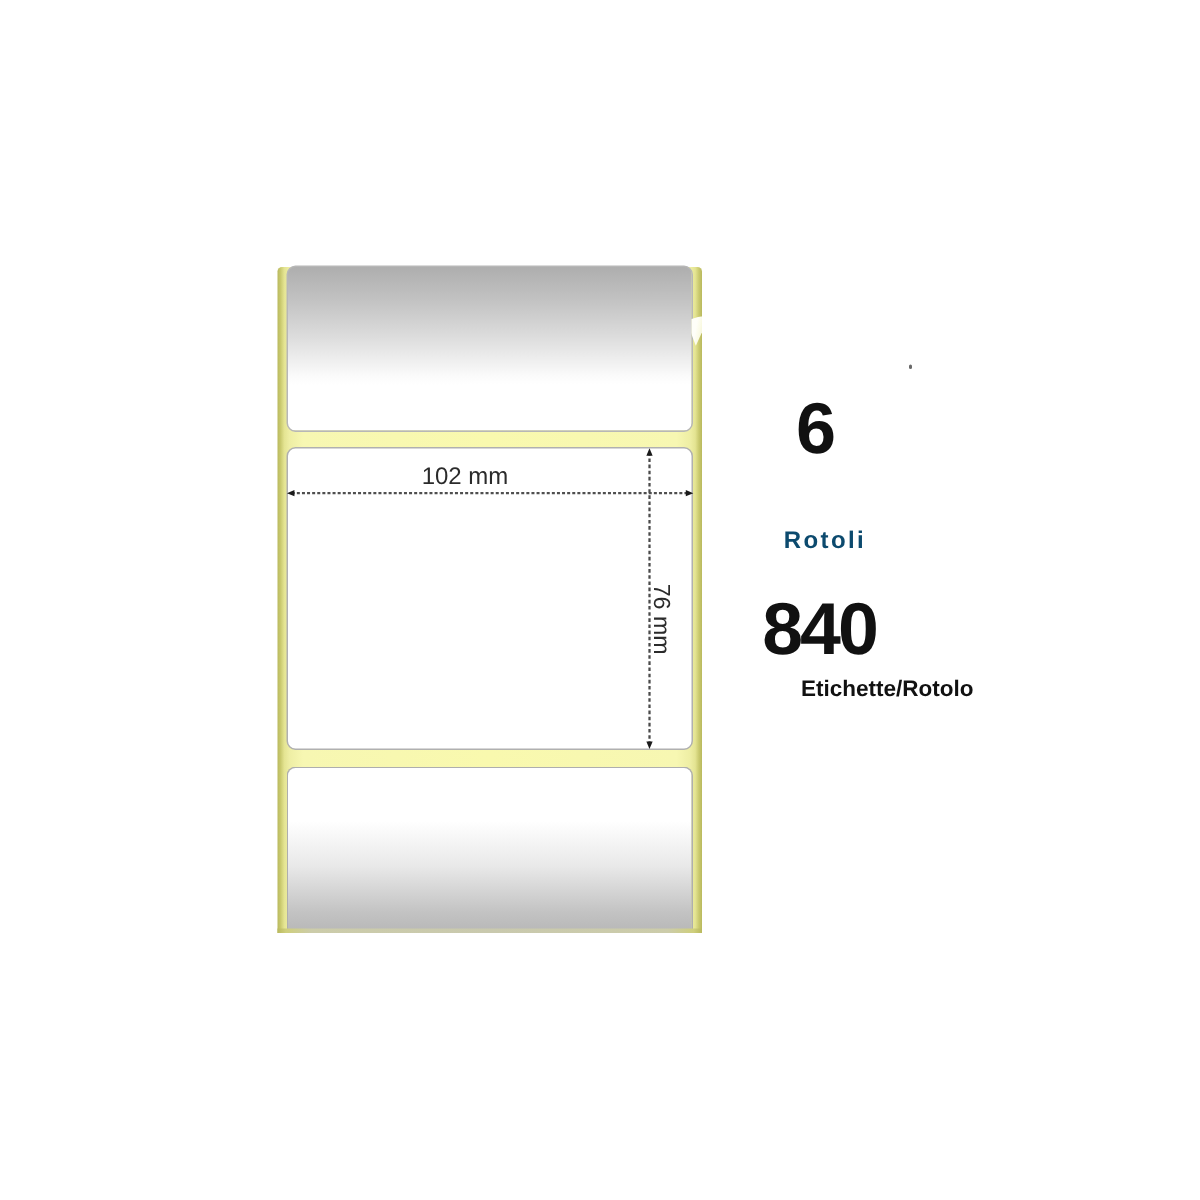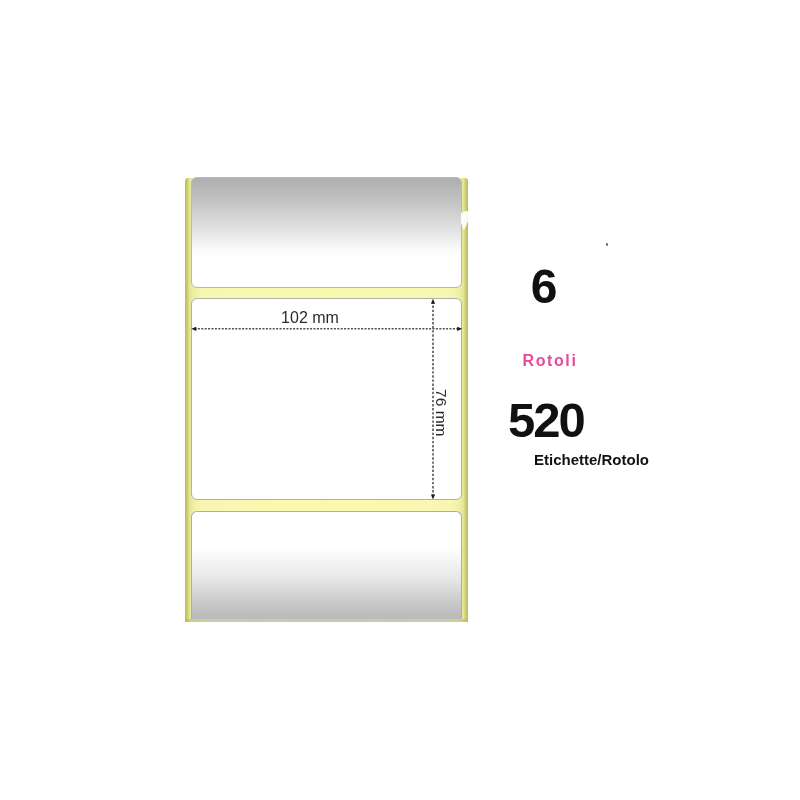--- a/index.html
+++ b/index.html
@@ -48,21 +48,21 @@
 
   <text x="310" y="322.5" font-size="16" fill="#2b2b2b" text-anchor="middle" font-family="Liberation Sans, sans-serif">102 mm</text>
 
   <text x="436.3" y="412.8" font-size="15.5" fill="#2b2b2b" text-anchor="middle" font-family="Liberation Sans, sans-serif" transform="rotate(90 436.3 412.8)">76 mm</text>
 </svg>
 
 <div class="abs" style="left:444px;top:256.5px;width:200px;text-align:center;
   font-size:48px;font-weight:bold;color:#111;line-height:60px;">6</div>
 
 <div class="abs" style="left:450px;top:347px;width:200px;text-align:center;
-  font-size:16px;font-weight:bold;color:#ec4899;letter-spacing:1.6px;line-height:27px;">Rotoli</div>
+  font-size:16px;font-weight:bold;color:#0c4a6e;letter-spacing:1.6px;line-height:27px;">Rotoli</div>
 
 <div class="abs" style="left:446px;top:390px;width:200px;text-align:center;
-  font-size:49px;font-weight:bold;color:#111;letter-spacing:-2px;line-height:60px;">520</div>
+  font-size:49px;font-weight:bold;color:#111;letter-spacing:-2px;line-height:60px;">840</div>
 
 <div class="abs" style="left:449px;top:445.5px;width:200px;text-align:right;
   font-size:15px;font-weight:bold;color:#111;line-height:27px;">Etichette/Rotolo</div>
 
 <div class="abs" style="left:605.5px;top:242.5px;width:2px;height:3px;background:#6a6a6a;border-radius:1px;"></div>
 
 </body></html>

